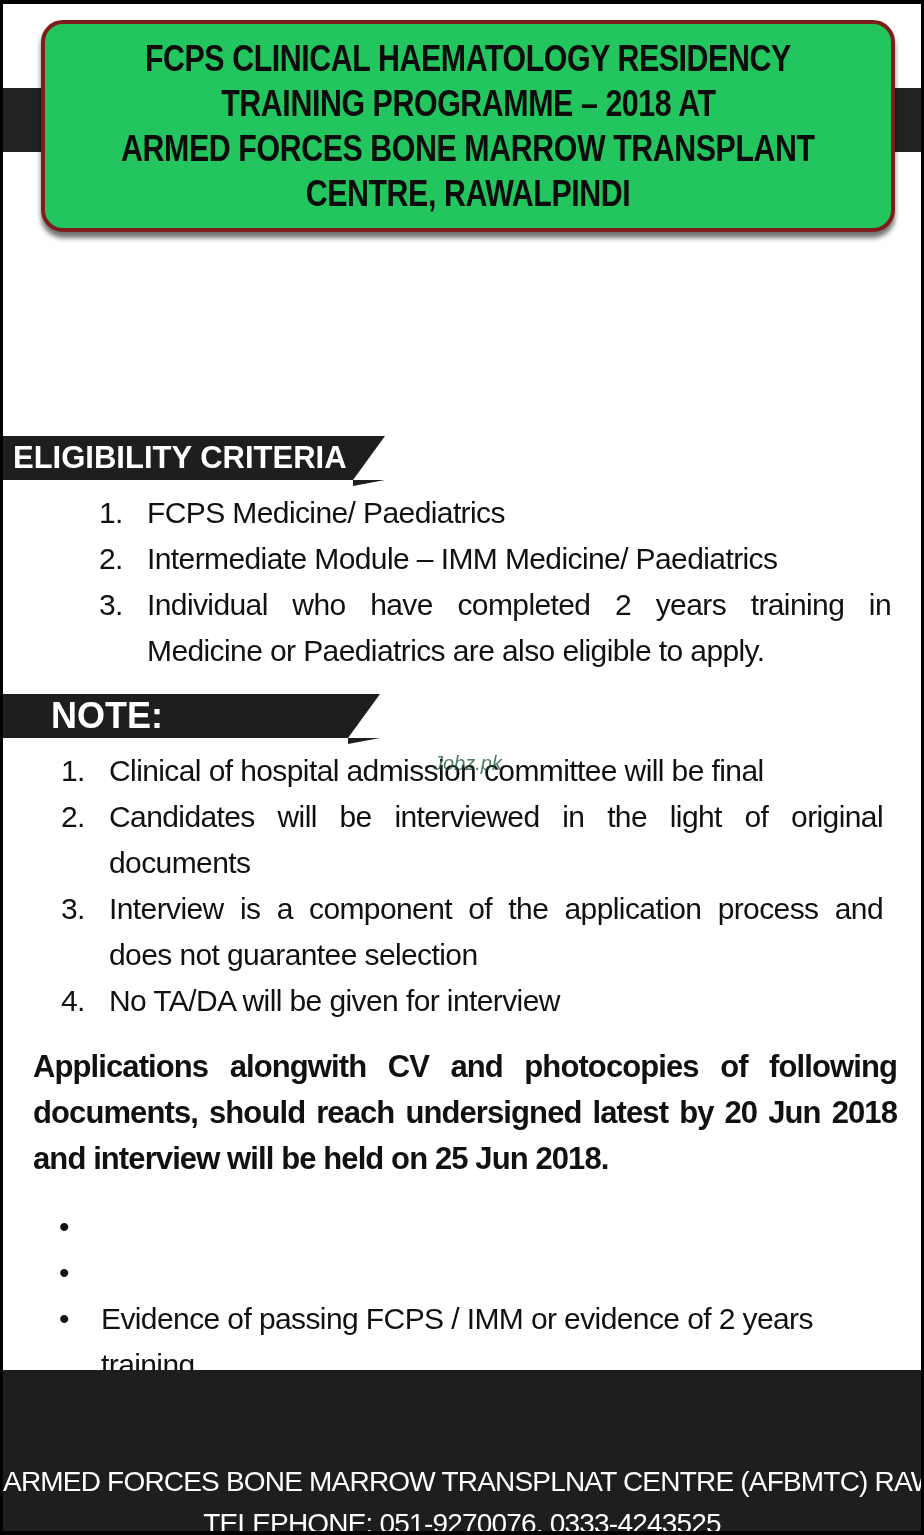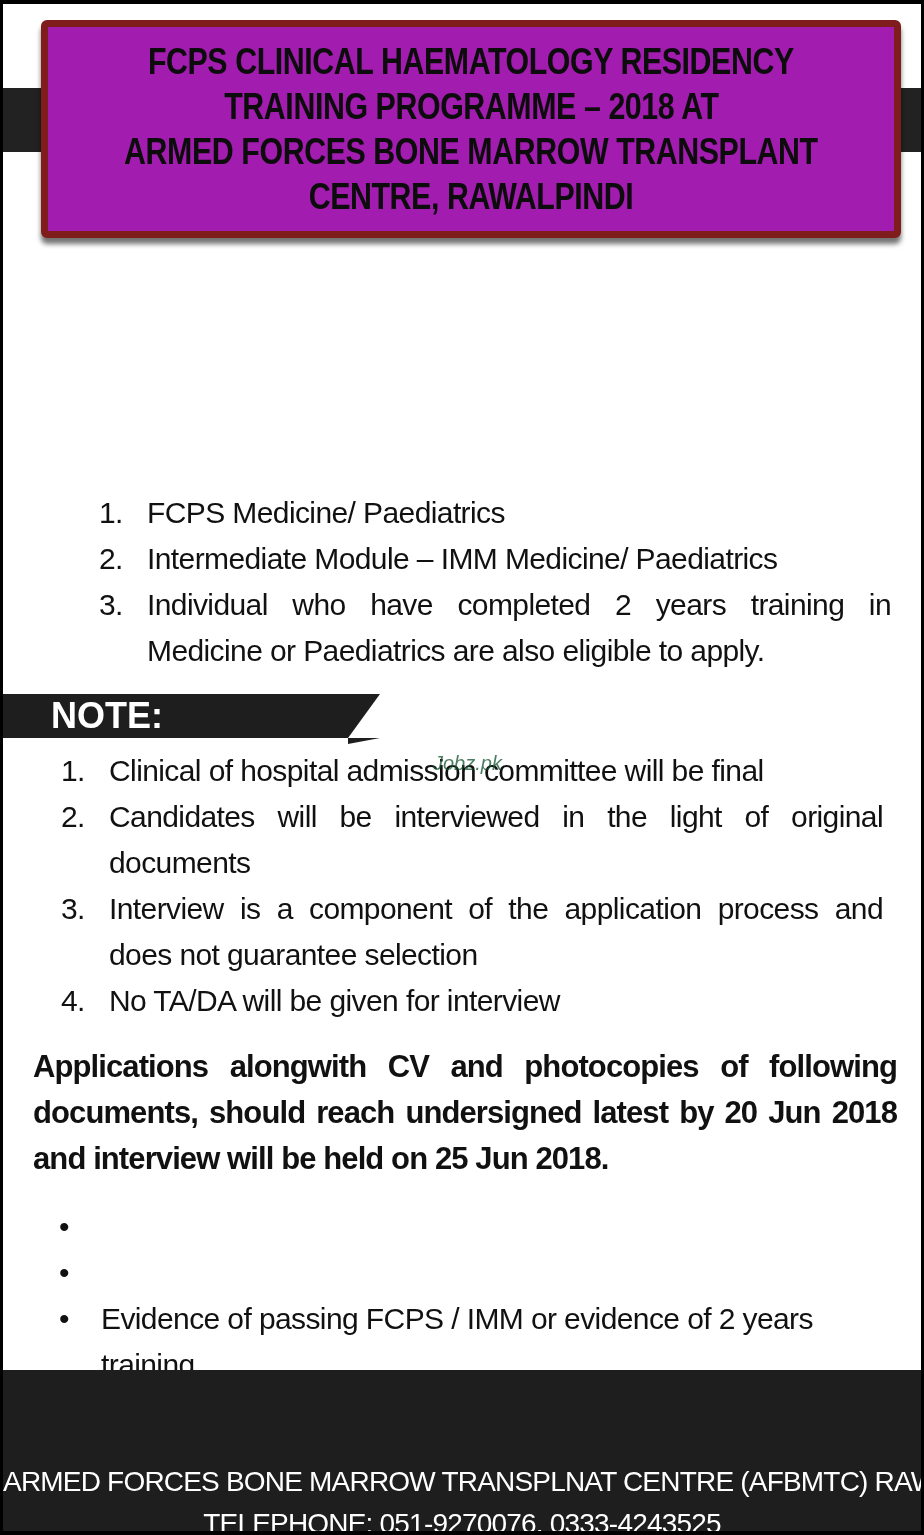--- a/index.html
+++ b/index.html
@@ -9,21 +9,21 @@
     }
     .page {
       position: absolute; left: 3px; top: 4px; width: 918px; height: 1527px;
       background: #fff; overflow: hidden;
     }
     .top-band {
       position: absolute; left: 0; top: 84px; width: 918px; height: 64px; background: #222;
     }
     .title-box {
       position: absolute; left: 38px; top: 16px; width: 846px; height: 204px;
-      background: #a21caf; border-radius: 6px; border: 7px solid #7f1d1d;
+      background: #22c55e; border-radius: 22px; border: 4px solid #7f1d1d;
       box-shadow: 0 6px 5px rgba(0,0,0,0.55);
       display: flex; flex-direction: column; align-items: center; justify-content: center;
     }
     .title-line {
       font-weight: bold; font-size: 37px; line-height: 45px; letter-spacing: -0.5px;
       transform: scaleX(0.82); white-space: nowrap; color: #0c0c0c;
     }
     .intro {
       position: absolute; left: 30px; top: 246px; width: 862px;
       font-size: 30px; line-height: 46px; text-align: justify; text-align-last: left;
@@ -84,20 +84,24 @@
 <div class="page">
   <div class="top-band"></div>
   <div class="title-box">
     <div class="title-line">FCPS CLINICAL HAEMATOLOGY RESIDENCY</div>
     <div class="title-line">TRAINING PROGRAMME – 2018 AT</div>
     <div class="title-line">ARMED FORCES BONE  MARROW TRANSPLANT</div>
     <div class="title-line">CENTRE, RAWALPINDI</div>
   </div>
 
 
+  <div class="section-tag tag-elig">
+    <span>ELIGIBILITY CRITERIA</span>
+    <span class="tail"></span>
+  </div>
   <ol class="list list-elig">
     <li>
       <span class="num">1.</span>
       <span class="txt">FCPS Medicine/ Paediatrics</span>
     </li>
     <li>
       <span class="num">2.</span>
       <span class="txt">Intermediate Module – IMM Medicine/ Paediatrics</span>
     </li>
     <li>

